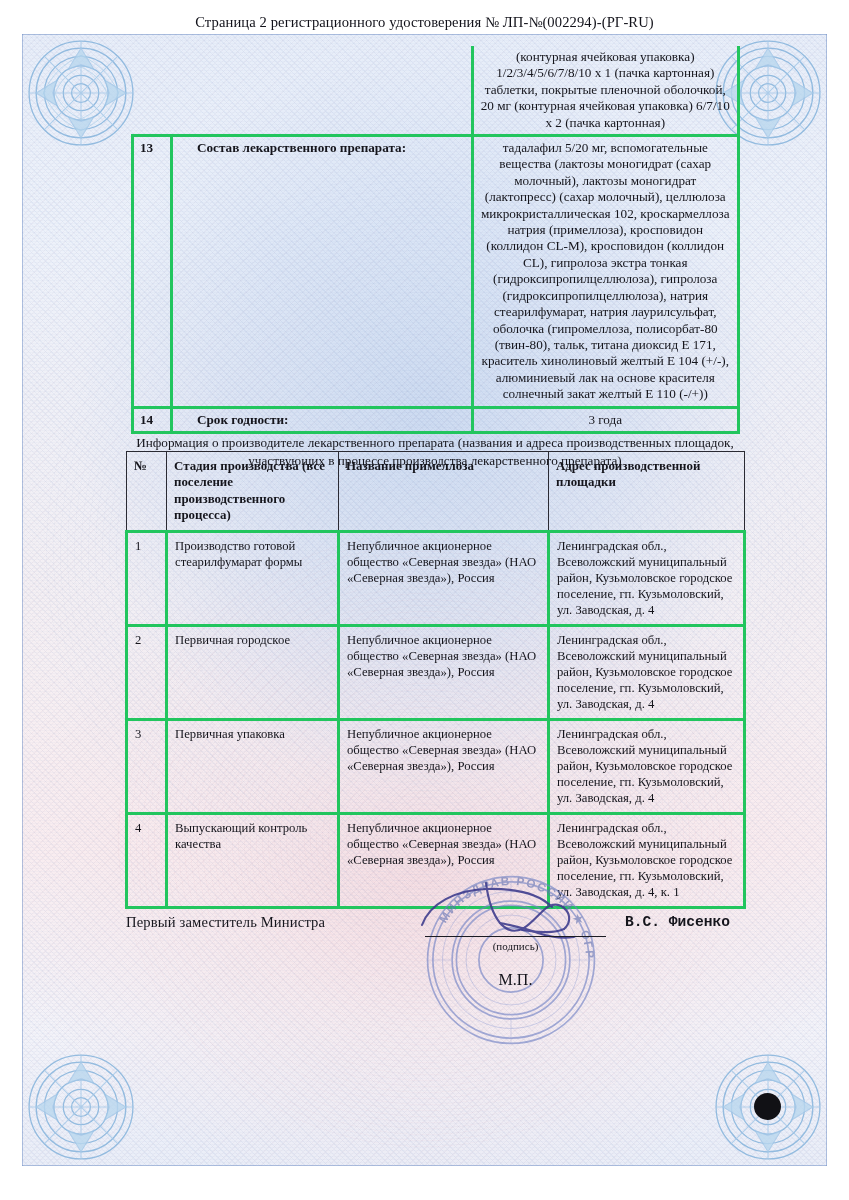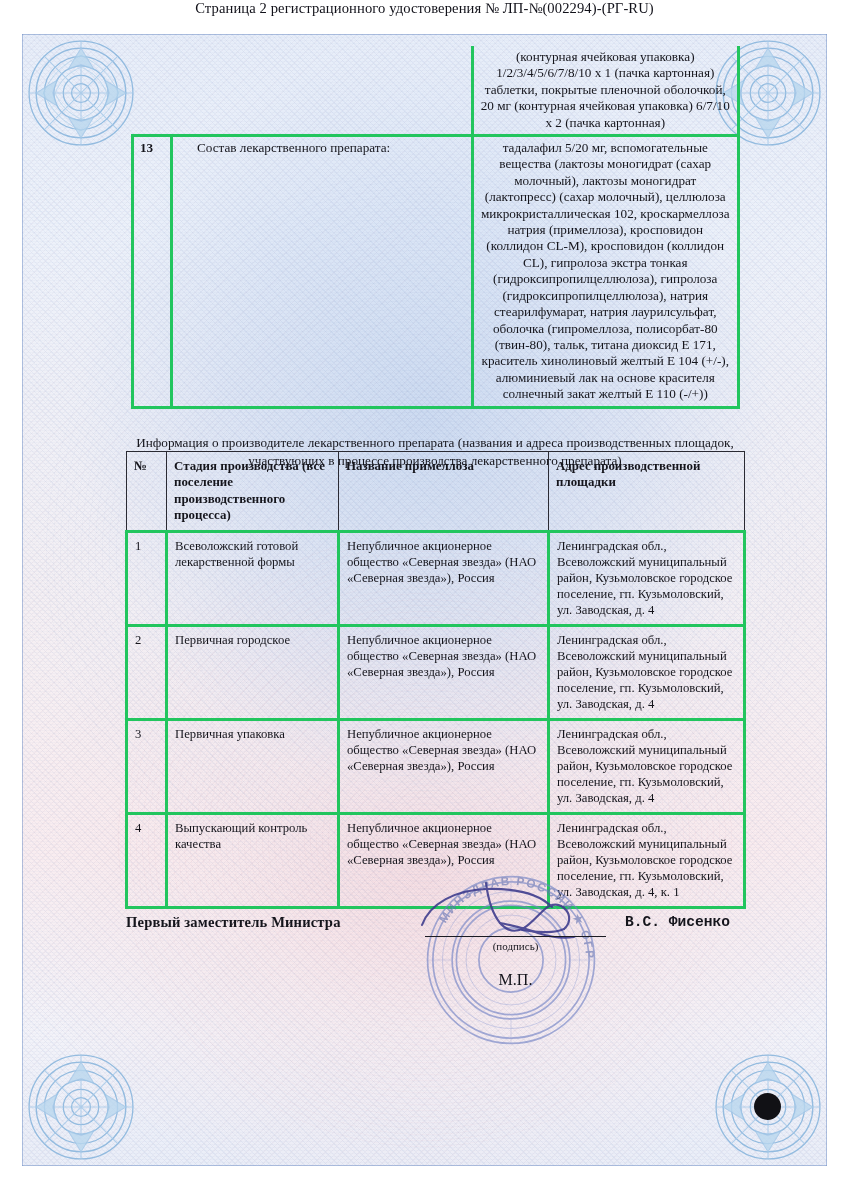--- a/index.html
+++ b/index.html
@@ -60,38 +60,38 @@
   .r-tr{right:22px;top:34px;}
   .r-bl{left:22px;bottom:34px;}
   .r-br{right:22px;bottom:34px;}
   .hole{
     position:absolute;right:68px;bottom:80px;width:27px;height:27px;
     border-radius:50%;background:#111115;
   }
 
   
   .page-header{
-    position:absolute;left:0;right:0;top:0;text-align:center;
+    position:absolute;left:0;right:0;top:14px;text-align:center;
     font-size:14.6px;letter-spacing:.1px;color:#111119;
   }
 
   
   .tbl{
     position:absolute;border-collapse:collapse;table-layout:fixed;
   }
   .tbl td{
     border:3px solid #22c55e;
     vertical-align:top;
     padding:3px 5px;
     font-size:13.2px;
     line-height:16.4px;
   }
   #table-specs{left:131px;top:46px;width:609px;}
   #table-specs td.col-num{width:28px;text-align:left;font-weight:bold;padding-left:6px;}
-  #table-specs td.col-label{width:270px;font-weight:normal;padding-left:24px;}
+  #table-specs td.col-label{width:270px;font-weight:bold;padding-left:24px;}
   #table-specs td.col-value{text-align:center;}
   #table-specs tr.row-cont td.col-num,
   #table-specs tr.row-cont td.col-label{border-top:none;border-bottom:none;border-left:none;}
   .invisible-cell{border:none !important;background:transparent;}
 
   
   #manufacturer-intro{
     position:absolute;left:126px;top:410px;width:618px;
     text-align:center;font-size:13.2px;line-height:17.5px;margin-top:24px;
   }
@@ -113,21 +113,21 @@
   .c-stage{width:158px;}
   .c-org{width:196px;}
   .c-addr{width:auto;}
   .row-h1{height:76px;}
   .row-body{height:78px;}
 
   
   #signature-block{position:absolute;left:0;right:0;top:905px;height:120px;}
   #signature-title{
     position:absolute;left:126px;top:9px;
-    font-size:14.6px;font-weight:bold;letter-spacing:.15px;
+    font-size:14.6px;font-weight:normal;letter-spacing:.15px;
   }
   #signature-name{
     position:absolute;left:625px;top:9px;
     font-size:14.6px;font-weight:bold;font-family:Liberation Mono, monospace;
   }
   #signature-line{
     position:absolute;left:425px;top:31px;width:181px;height:0;
     border-bottom:1.6px solid #1b1b22;
   }
   #signature-caption{
@@ -246,36 +246,41 @@
       <td class="col-num invisible-cell"></td>
       <td class="col-label invisible-cell"></td>
       <td class="col-value" style="white-space:pre-line;border-top:none;margin-top:40px;">(контурная ячейковая упаковка) 1/2/3/4/5/6/7/8/10 x 1 (пачка картонная)
 таблетки, покрытые пленочной оболочкой, 20 мг (контурная ячейковая упаковка) 6/7/10 x 2 (пачка картонная)</td>
     </tr>
     <tr>
       <td class="col-num">13</td>
       <td class="col-label">Состав лекарственного препарата:</td>
       <td class="col-value">тадалафил 5/20 мг, вспомогательные вещества (лактозы моногидрат (сахар молочный), лактозы моногидрат (лактопресс) (сахар молочный), целлюлоза микрокристаллическая 102, кроскармеллоза натрия (примеллоза), кросповидон (коллидон CL-M), кросповидон (коллидон CL), гипролоза экстра тонкая (гидроксипропилцеллюлоза), гипролоза (гидроксипропилцеллюлоза), натрия стеарилфумарат, натрия лаурилсульфат, оболочка (гипромеллоза, полисорбат-80 (твин-80), тальк, титана диоксид Е 171, краситель хинолиновый желтый Е 104 (+/-), алюминиевый лак на основе красителя солнечный закат желтый Е 110 (-/+))</td>
     </tr>
+    <tr>
+      <td class="col-num">14</td>
+      <td class="col-label">Срок годности:</td>
+      <td class="col-value">3 года</td>
+    </tr>
   </tbody>
     </table>
 
   <div id="manufacturer-intro">Информация о производителе лекарственного препарата (названия и адреса производственных площадок, участвующих в процессе производства лекарственного препарата)</div>
 
   <table class="tbl" id="table-manufacturers">
     <tbody>
         <tr class="row-h1">
       <th class="c-no">№</th>
       <th class="c-stage">Стадия производства (все поселение производственного процесса)</th>
       <th class="c-org">Название примеллоза</th>
       <th class="c-addr">Адрес производственной площадки</th>
     </tr>
     <tr class="row-body">
       <td>1</td>
-      <td>Всеволожский готовой лекарственной формы</td>
+      <td>Производство готовой стеарилфумарат формы</td>
       <td>Непубличное акционерное общество «Северная звезда» (НАО «Северная звезда»), Россия</td>
       <td>Ленинградская обл., Всеволожский муниципальный район, Кузьмоловское городское поселение, гп. Кузьмоловский, ул. Заводская, д. 4</td>
     </tr>
     <tr class="row-body">
       <td>2</td>
       <td>Первичная городское</td>
       <td>Непубличное акционерное общество «Северная звезда» (НАО «Северная звезда»), Россия</td>
       <td>Ленинградская обл., Всеволожский муниципальный район, Кузьмоловское городское поселение, гп. Кузьмоловский, ул. Заводская, д. 4</td>
     </tr>
     <tr class="row-body">

